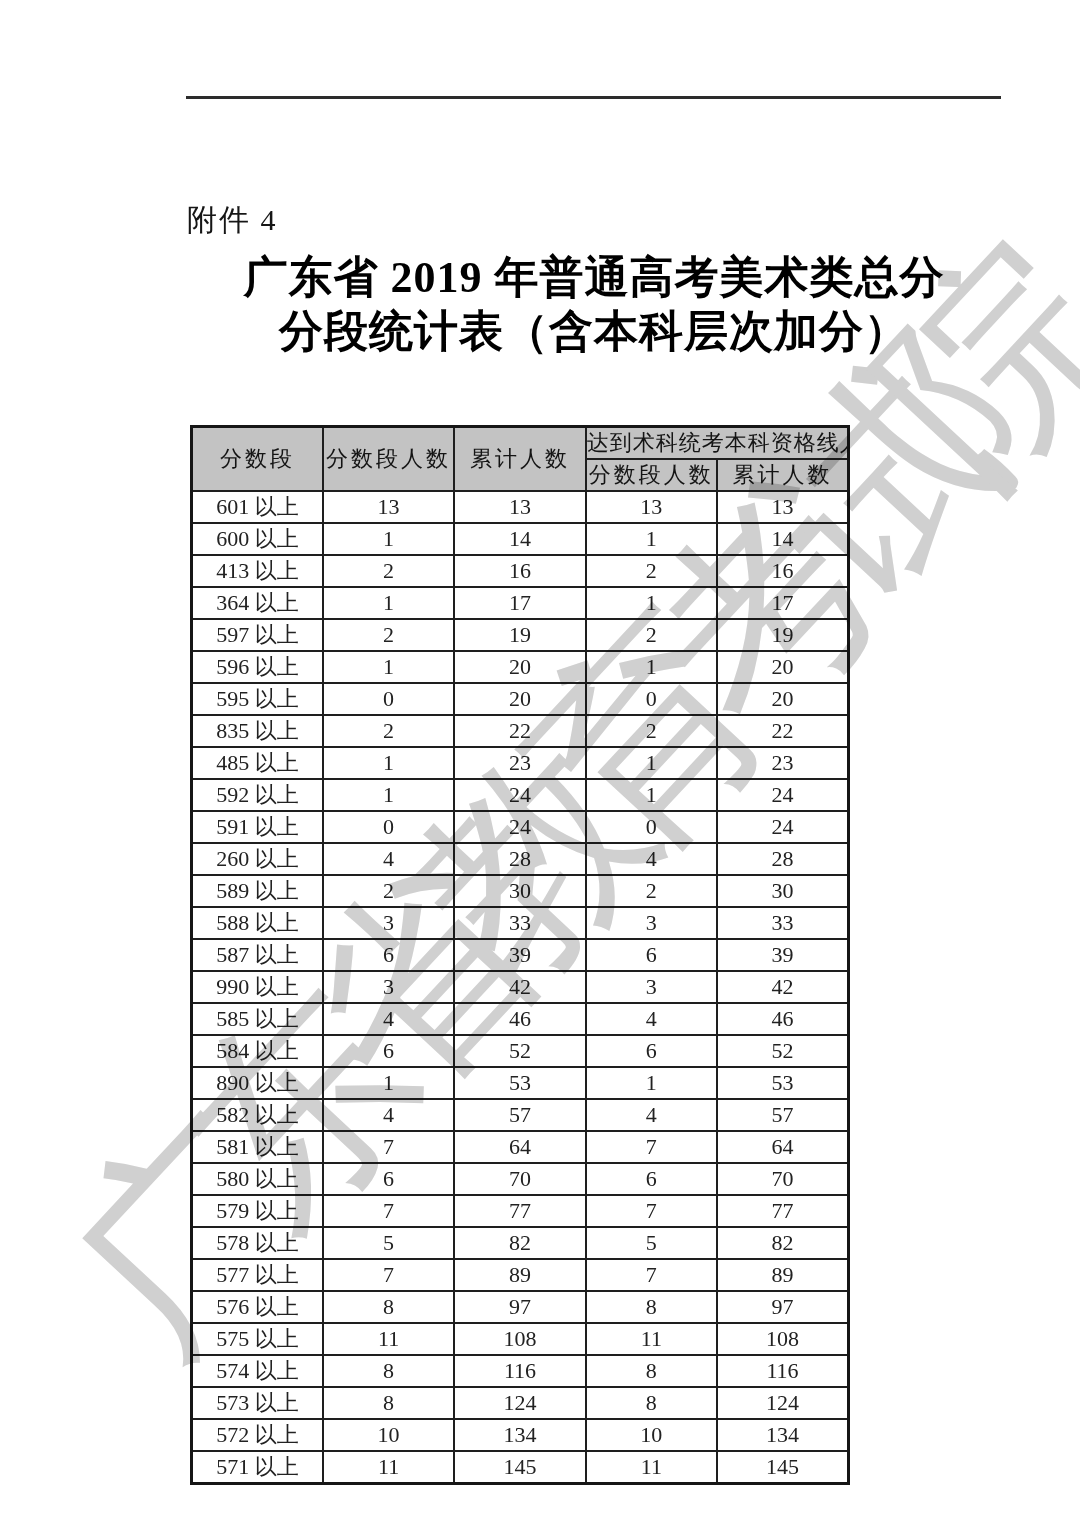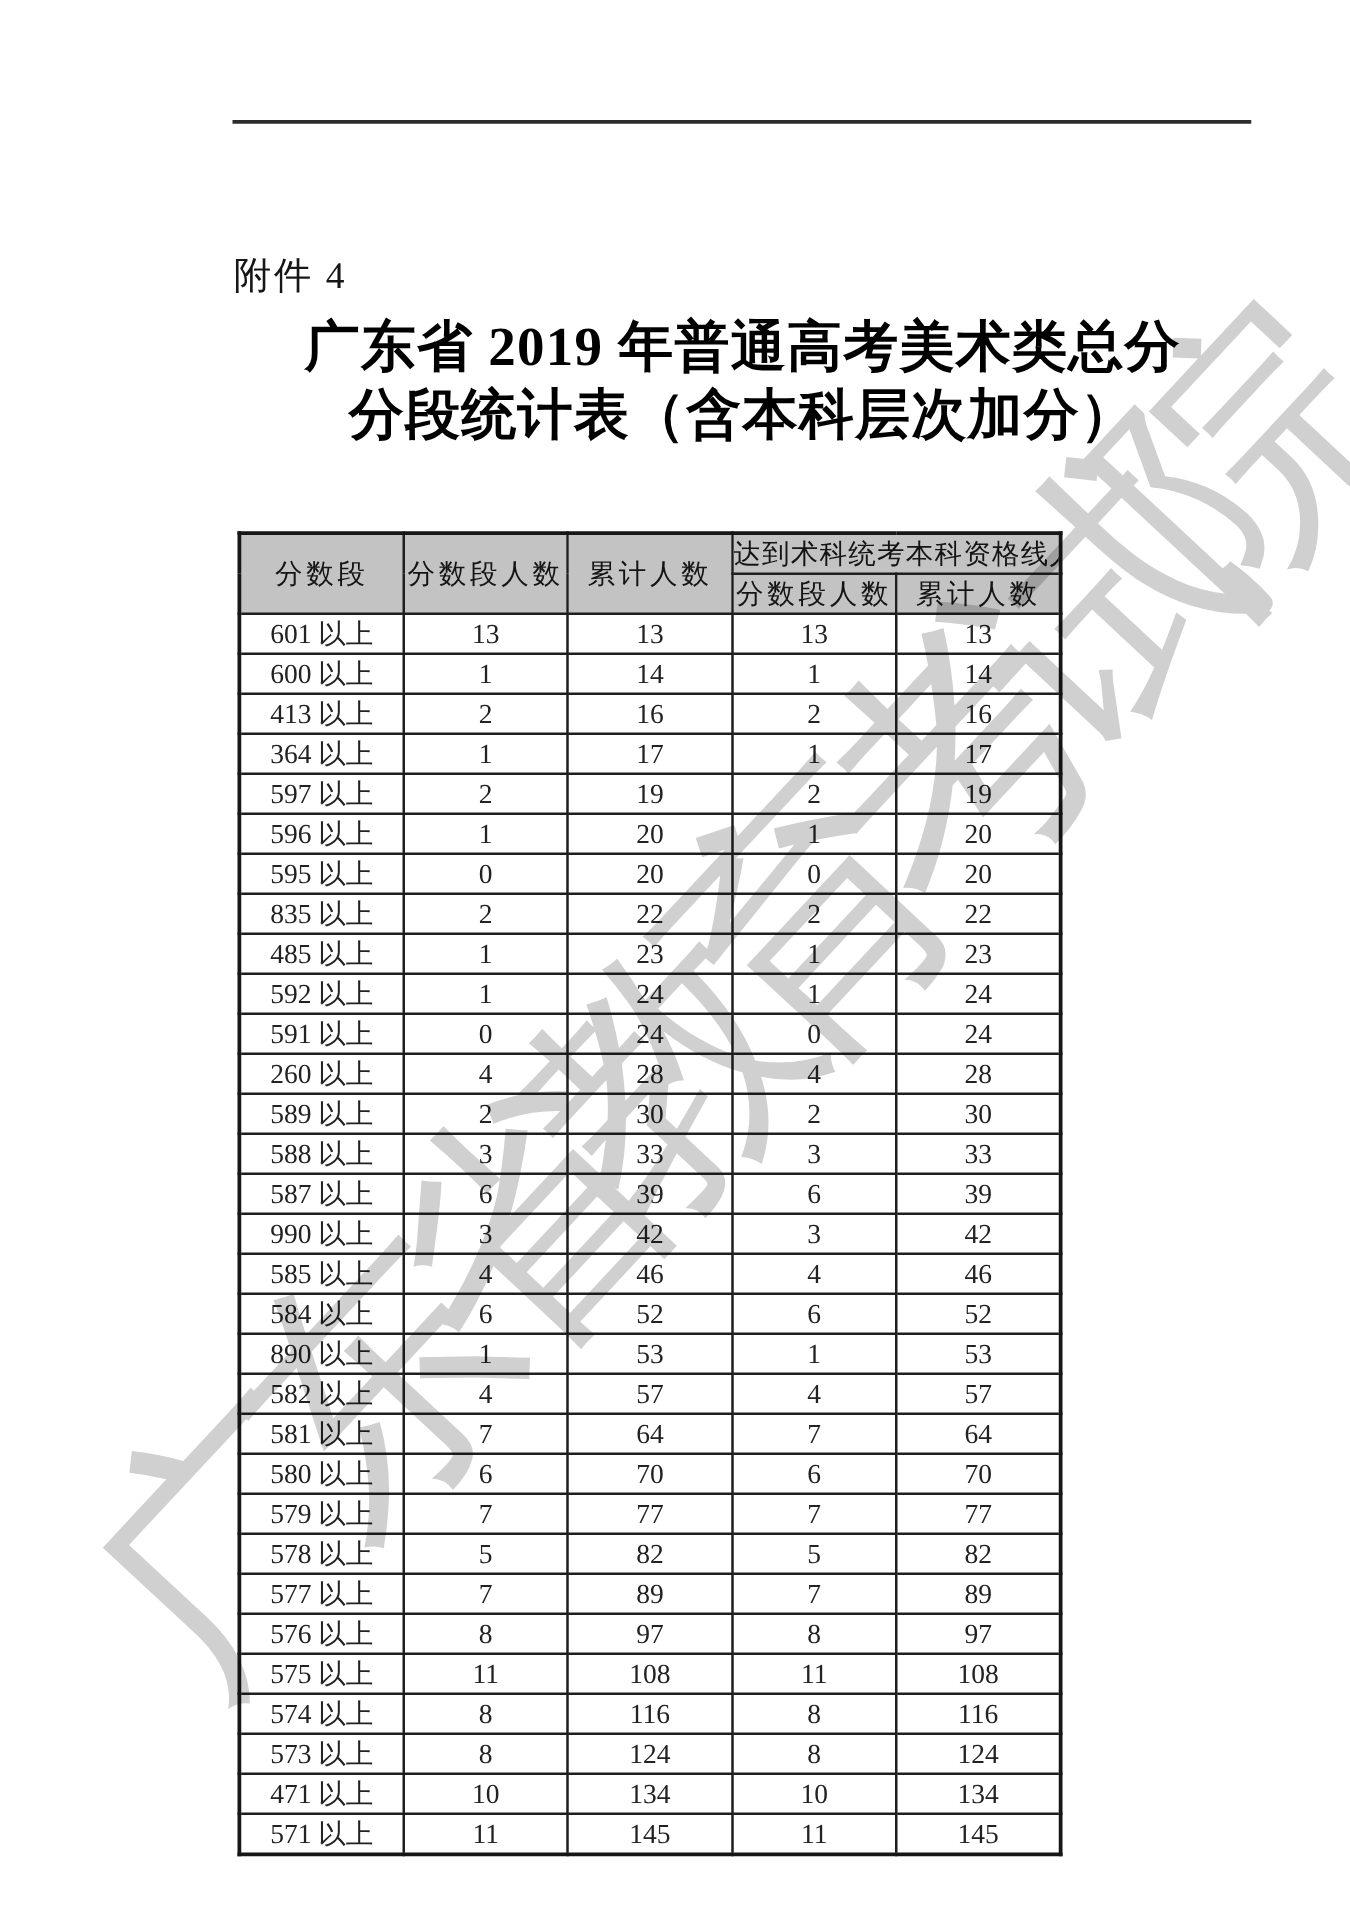--- a/index.html
+++ b/index.html
@@ -319,21 +319,21 @@
           <td>116</td>
         </tr>
         <tr>
           <td>573 以上</td>
           <td>8</td>
           <td>124</td>
           <td>8</td>
           <td>124</td>
         </tr>
         <tr>
-          <td>471 以上</td>
+          <td>572 以上</td>
           <td>10</td>
           <td>134</td>
           <td>10</td>
           <td>134</td>
         </tr>
         <tr>
           <td>571 以上</td>
           <td>11</td>
           <td>145</td>
           <td>11</td>

